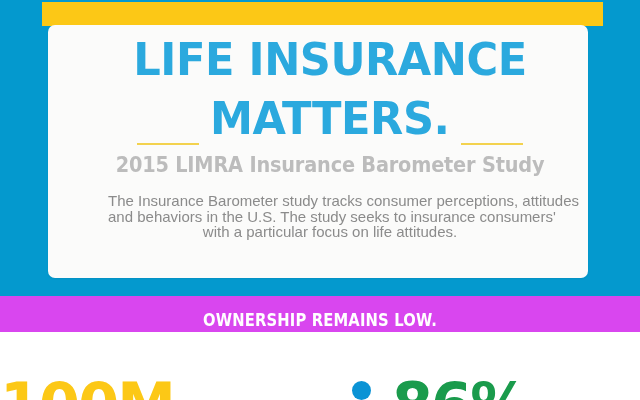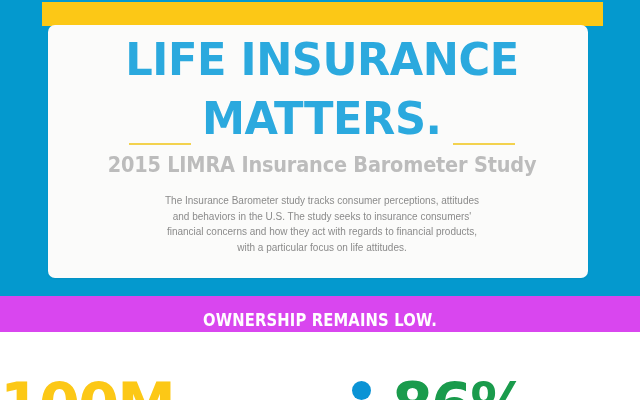--- a/index.html
+++ b/index.html
@@ -49,21 +49,21 @@
     width: 540px;
     height: 253px;
     background: #fbfbfa;
     border-radius: 7px;
     box-shadow: 0 1px 2px rgba(0,0,0,0.06);
     overflow: hidden;
   }
 
   .hero-inner {
     position: absolute;
-    left: 4px;
+    left: 12px;
     top: 0;
     width: 540px;
     height: 253px;
     text-align: center;
   }
 
   .headline {
     color: #2ba9de;
     font-family: "DejaVu Sans", sans-serif;
     font-weight: bold;
@@ -118,21 +118,21 @@
     letter-spacing: -0.2px;
     transform: scaleX(0.92);
   }
 
   .body-copy {
     position: absolute;
     left: 48px;
     top: 168px;
     width: 444px;
     font-family: "Liberation Sans", sans-serif;
-    font-size: 10px;
+    font-size: 15px;
     line-height: 15.5px;
     color: #8b8b8b;
     text-align: center;
   }
   .body-copy .ln { display: block; white-space: nowrap; }
 
   
   .gray-banner {
     position: absolute;
     left: 0;
@@ -233,21 +233,20 @@
         <div class="rule left"></div>
         <div class="headline-l2">MATTERS.</div>
         <div class="rule right"></div>
       </div>
 
       <div class="subtitle">2015 LIMRA Insurance Barometer Study</div>
 
       <div class="body-copy">
         <span class="ln">The Insurance Barometer study tracks consumer perceptions, attitudes</span>
         <span class="ln">and behaviors in the U.S. The study seeks to insurance consumers'</span>
-        <span class="ln">financial concerns and how they act with regards to financial products,</span>
         <span class="ln">with a particular focus on life attitudes.</span>
       </div>
 
     </div>
   </div>
 
   <div class="gray-banner">
     <div class="gray-banner-text">OWNERSHIP REMAINS LOW.</div>
   </div>
   <div class="banner-pointer"></div>

